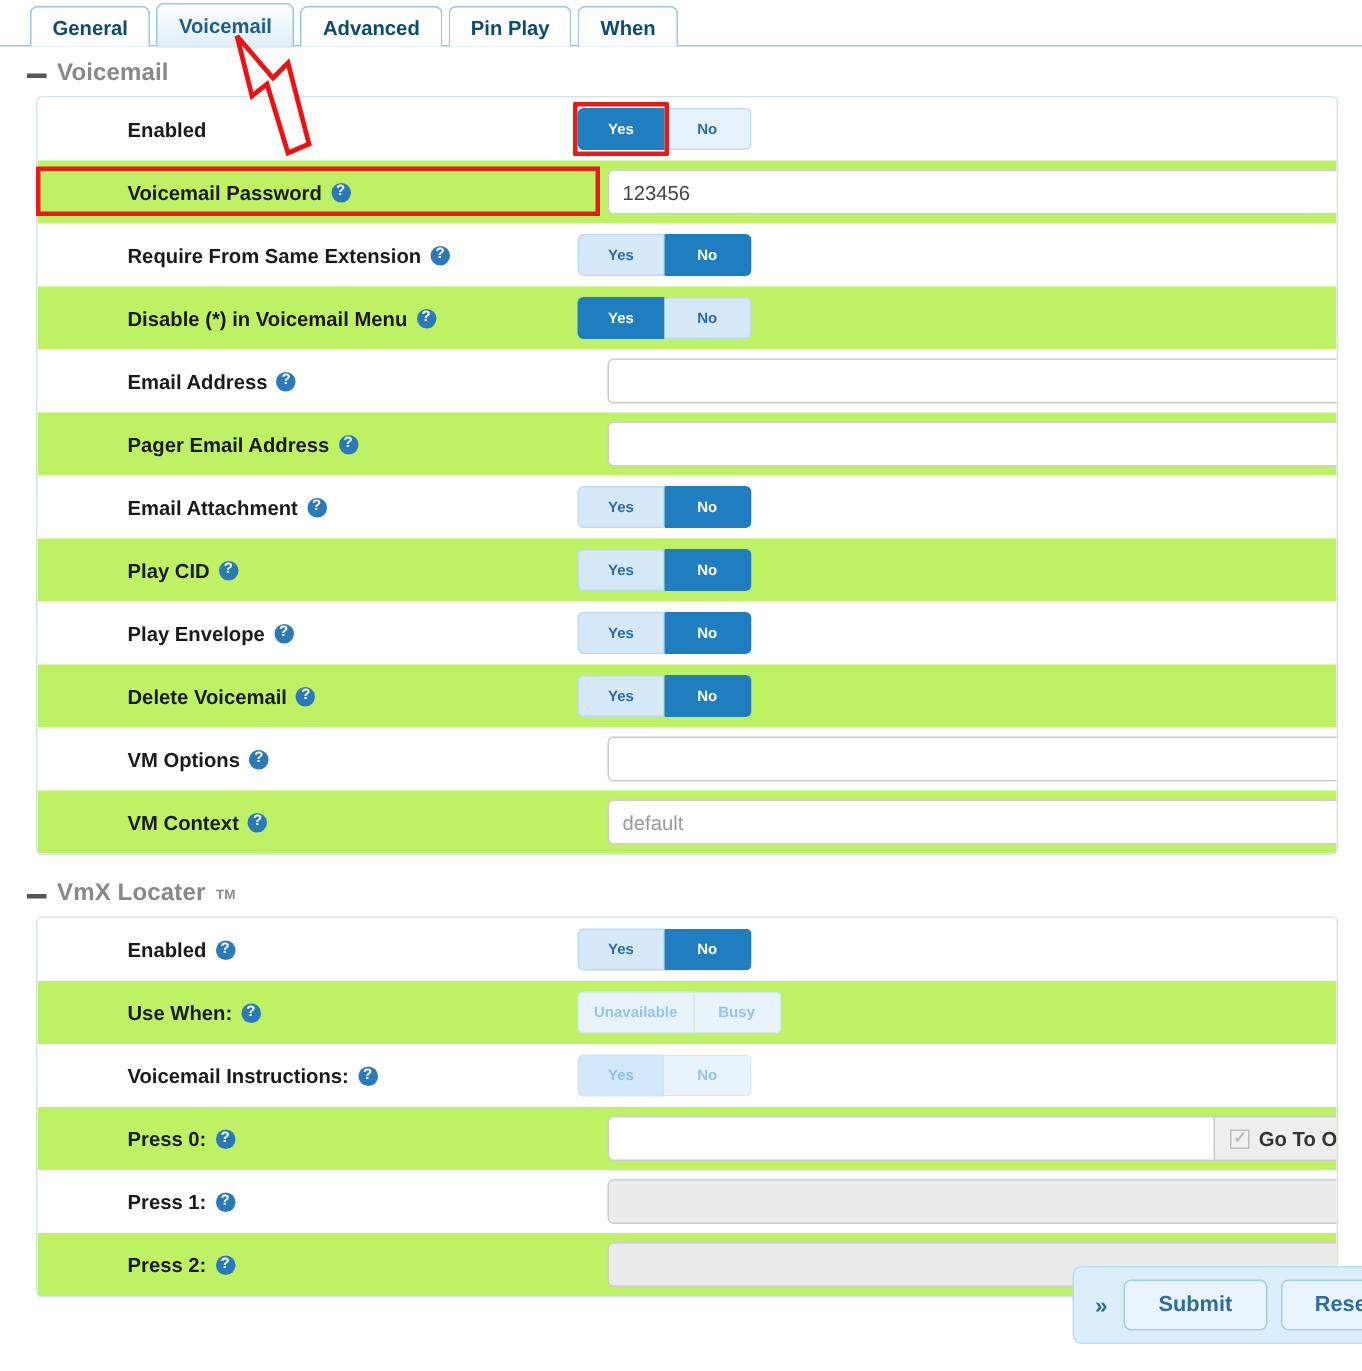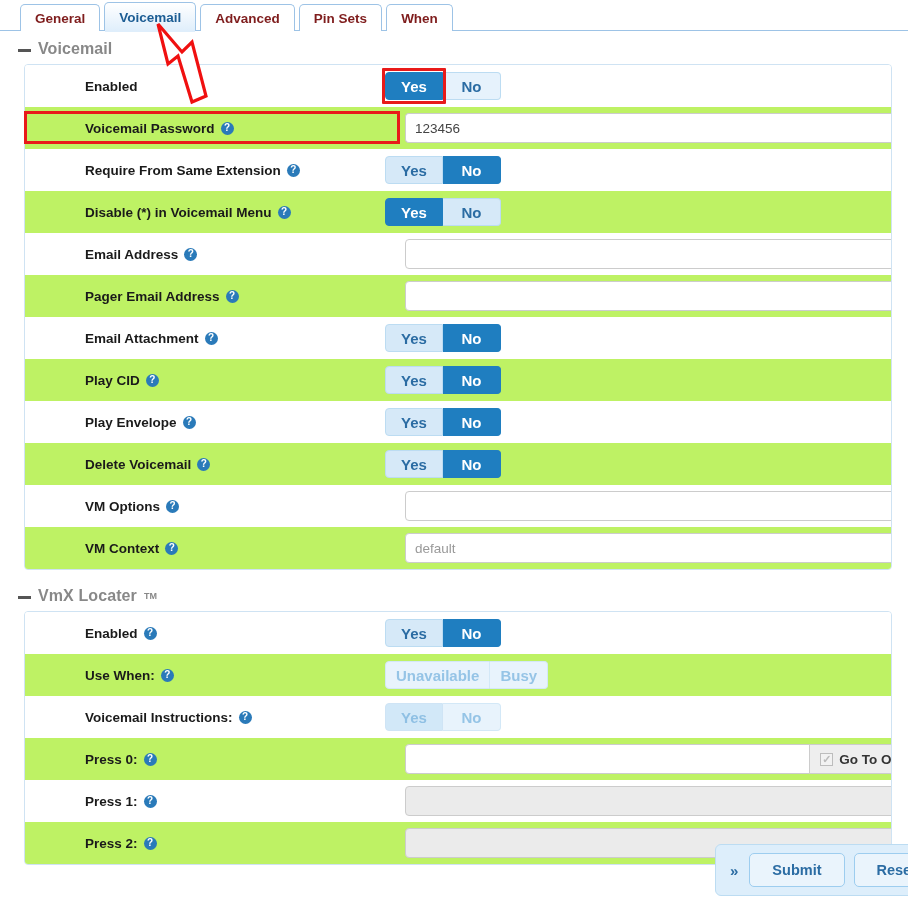--- a/index.html
+++ b/index.html
@@ -33,21 +33,21 @@
   .tab {
     position: relative;
     display: flex;
     align-items: center;
     justify-content: center;
     height: 27px;
     padding: 0 14px;
     box-sizing: border-box;
     font-size: 13.5px;
     font-weight: bold;
-    color: #7f1d1d;
+    color: #0c4a6e;
     background: #ffffff;
     border: 1px solid #9dc3e6;
     border-bottom: none;
     border-radius: 5px 5px 0 0;
     cursor: pointer;
     white-space: nowrap;
   }
   .tab.active {
     background: linear-gradient(to bottom, #ffffff 0%, #dfeefb 100%);
     height: 29px;
@@ -132,21 +132,21 @@
   }
 
   
   .btngroup { display: flex; }
   .btngroup .btn {
     min-width: 58px;
     height: 28px;
     display: flex;
     align-items: center;
     justify-content: center;
-    font-size: 15px;
+    font-size: 10px;
     font-weight: bold;
     color: #2b6ca3;
     background: #d6e9f8;
     border: 1px solid #bcdcf2;
     cursor: pointer;
     box-sizing: border-box;
     padding: 0 10px;
   }
   .btngroup .btn:first-child { border-radius: 4px 0 0 4px; }
   .btngroup .btn:last-child  { border-radius: 0 4px 4px 0; border-left: none; }
@@ -326,21 +326,21 @@
     <div class="tab">
         <span>General</span>
       </div>
     <div class="tab active">
         <span>Voicemail</span>
       </div>
     <div class="tab">
         <span>Advanced</span>
       </div>
     <div class="tab">
-        <span>Pin Sets</span>
+        <span>Pin Play</span>
       </div>
     <div class="tab">
         <span>When</span>
       </div>
   </div>
 </div>
 
 <div class="section-header">
   <span class="collapse-icon"></span>
   <span>Voicemail</span>

